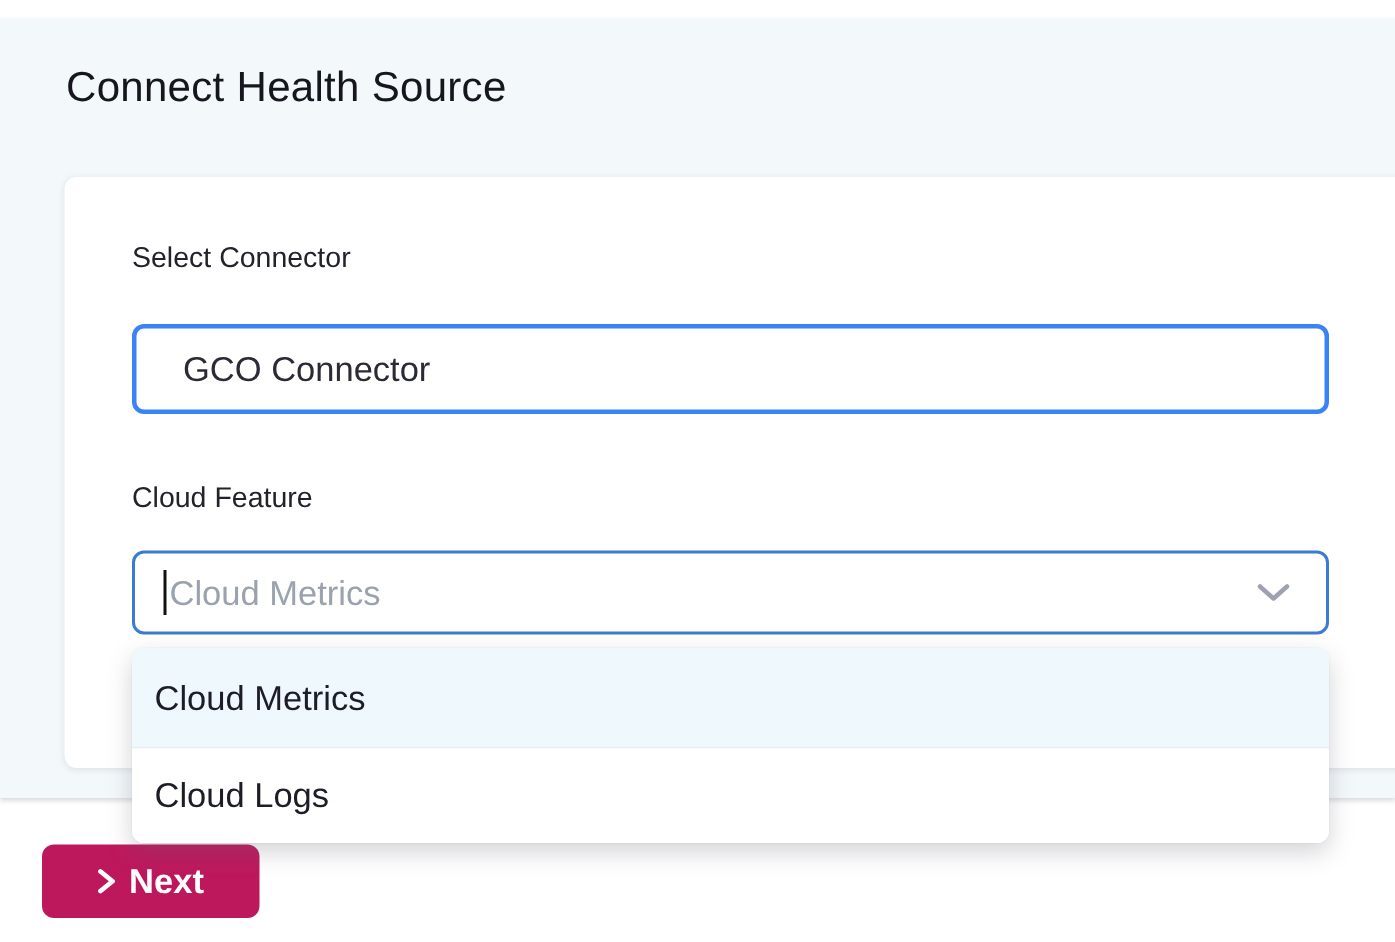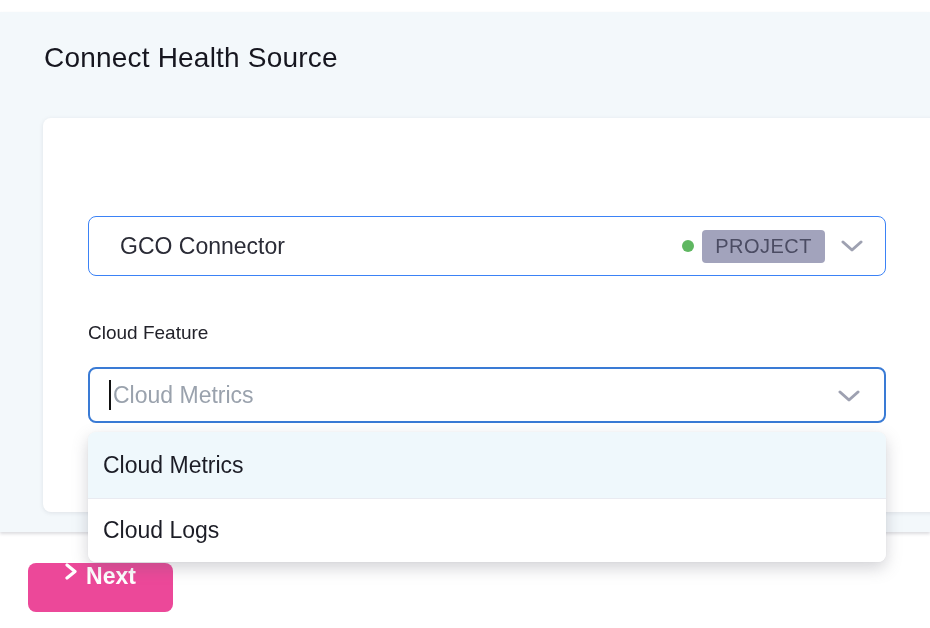--- a/index.html
+++ b/index.html
@@ -25,21 +25,21 @@
     box-shadow:0 1px 4px rgba(96,97,112,0.14);
   }
   .field-label{
     position:absolute; left:45px;
     font-size:19px; font-weight:500; color:#22222a;
   }
   .label-connector{ top:44px; }
   .label-feature{ top:204px; }
   .select-box{
     position:absolute; left:45px; top:98px; width:798px; height:60px;
-    background:#fff; border:1px solid #3b82f6; border-radius:8px;
+    background:#fff; border:3px solid #3b82f6; border-radius:8px;
     display:flex; align-items:center; cursor:pointer;
   }
   .select-value{ margin-left:31px; font-size:23px; color:#2a2b36; }
   .select-right{ margin-left:auto; display:flex; align-items:center; }
   .status-dot{ width:12px; height:12px; border-radius:50%; background:#5fb761; margin-right:8px; }
   .scope-badge{
     background:#a2a3bc; color:#4b4c63; font-size:20px; letter-spacing:0.5px;
     padding:5px 13px; border-radius:4px; margin-right:16px;
   }
   .chev{ margin-right:22px; display:flex; align-items:center; }
@@ -64,47 +64,39 @@
   }
   .menu-option{
     display:flex; align-items:center; padding-left:15px;
     font-size:23px; color:#1c1d26; cursor:pointer; background:#fff;
   }
   .menu-option.highlighted{ background:#eff8fc; border-bottom:1px solid #e9ebf1; }
   .opt-0{ height:67px; }
   .opt-1{ height:63px;text-align:right; }
   .next-button{
     position:absolute; left:28px; top:563px; width:145px; height:49px;
-    background:#ec4899; border:none; border-radius:8px; z-index:1;
-    display:flex; justify-content:center; gap:9px;
+    background:#be185d; border:none; border-radius:8px; z-index:1;
+    display:flex; align-items:center; justify-content:center; gap:9px;
     color:#fff; font-size:23px; font-weight:700; cursor:pointer;
     font-family:"Liberation Sans","DejaVu Sans",sans-serif;
   }
 </style>
 </head>
 <body>
 
 <div class="page-section"></div>
 
 <h1 class="page-title">Connect Health Source</h1>
 
 <div class="card">
 
+  <div class="field-label label-connector">Select Connector</div>
 
   <div class="select-box">
     <span class="select-value">GCO Connector</span>
-    <span class="select-right">
-      <span class="status-dot"></span>
-      <span class="scope-badge">PROJECT</span>
-      <span class="chev">
-        <svg width="22" height="13" viewBox="0 0 22 13">
-          <polyline points="2,2 11,10 20,2" fill="none" stroke="#9ea1b1" stroke-width="3" stroke-linecap="round" stroke-linejoin="round"></polyline>
-        </svg>
-      </span>
-    </span>
   </div>
 
   <div class="field-label label-feature">Cloud Feature</div>
 
   <div class="input-wrap">
     <input class="feature-input" type="text" placeholder="Cloud Metrics" style="">
     <div class="caret"></div>
     <span class="input-chev">
       <svg width="22" height="13" viewBox="0 0 22 13">
         <polyline points="2,2 11,10 20,2" fill="none" stroke="#9ea1b1" stroke-width="3" stroke-linecap="round" stroke-linejoin="round"></polyline>

